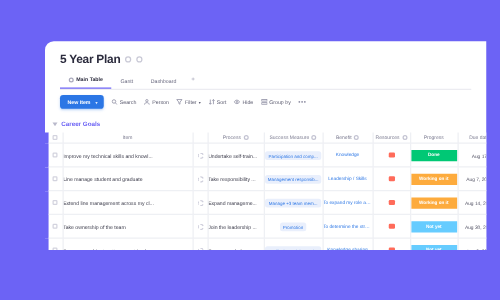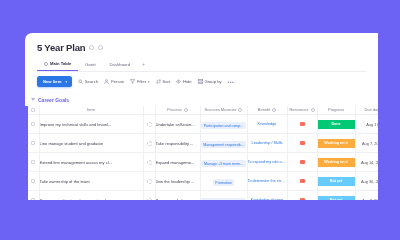--- a/index.html
+++ b/index.html
@@ -4,21 +4,21 @@
 <style>
   * { box-sizing: border-box; margin: 0; padding: 0; }
   html, body {
     width: 400px; height: 200px; overflow: hidden;
     font-family: "Liberation Sans", sans-serif;
     background: #6c63f5;
   }
   #app { position: relative; width: 400px; height: 200px; background: #6c63f5; }
 
   .board-card {
-    position: absolute; left: 25px; top: 33px;
+    position: absolute; left: 36px; top: 33px;
     width: 353px; height: 200px;
     background: #ffffff;
     border-radius: 7px 0 0 0;
     overflow: hidden;
   }
 
   
   .hdr { padding: 9px 12px 0 12px; }
   .title-row { display: flex; align-items: center; gap: 4px; }
   .board-title { font-size: 9.5px; font-weight: bold; color: #2b2b3d; letter-spacing: -0.2px; }

